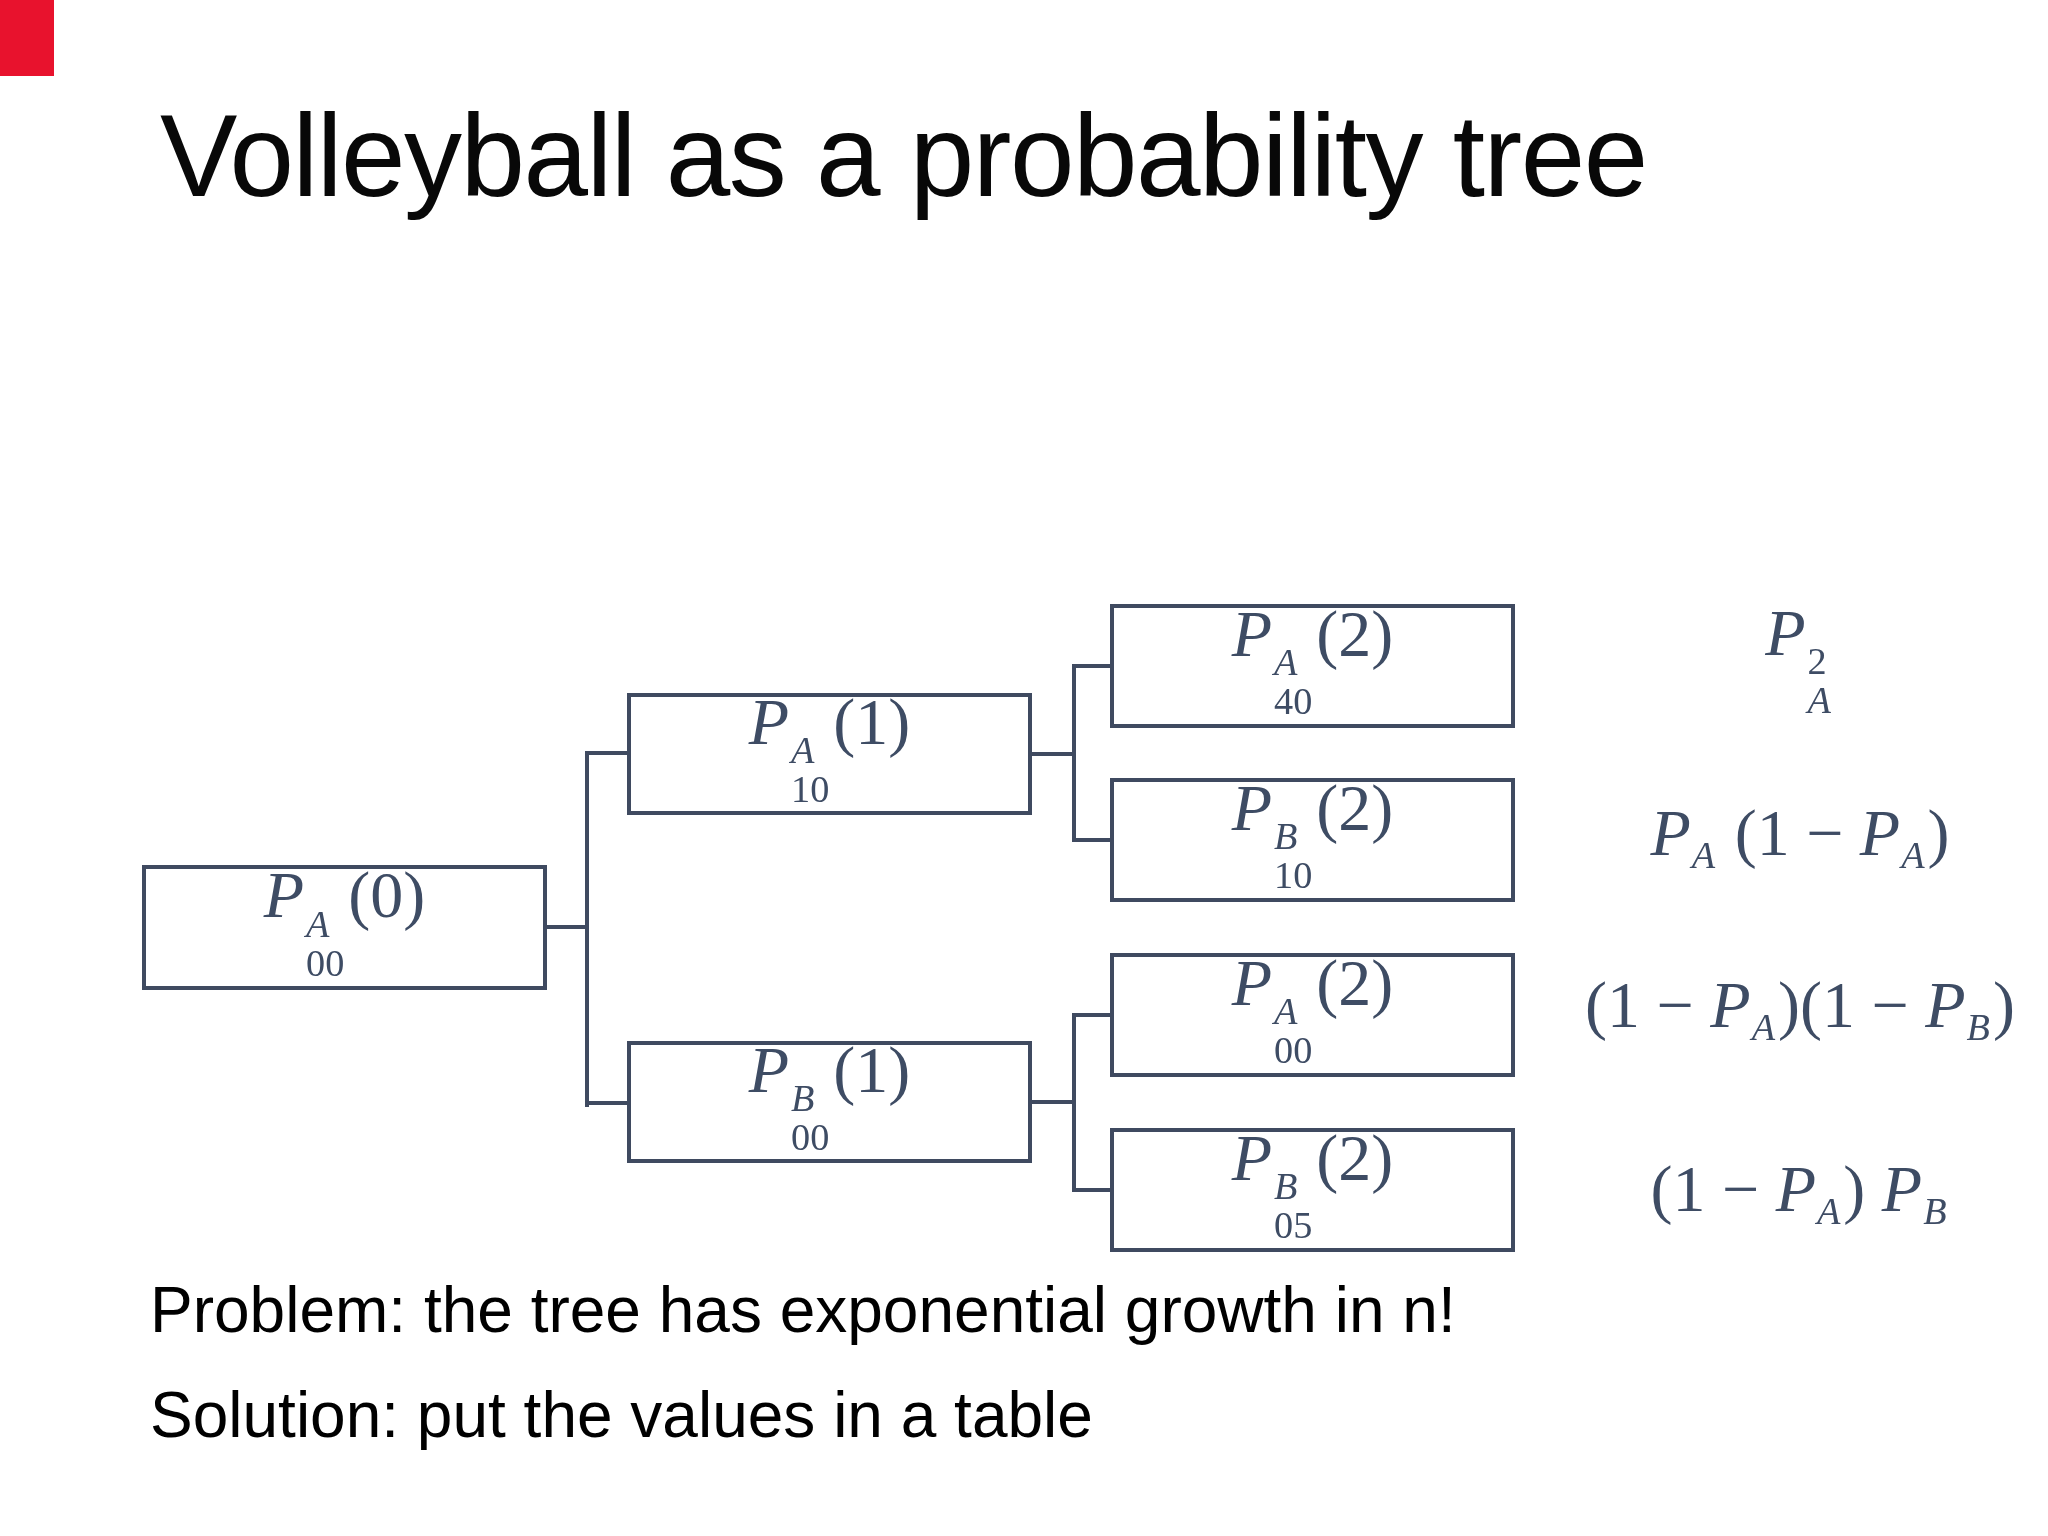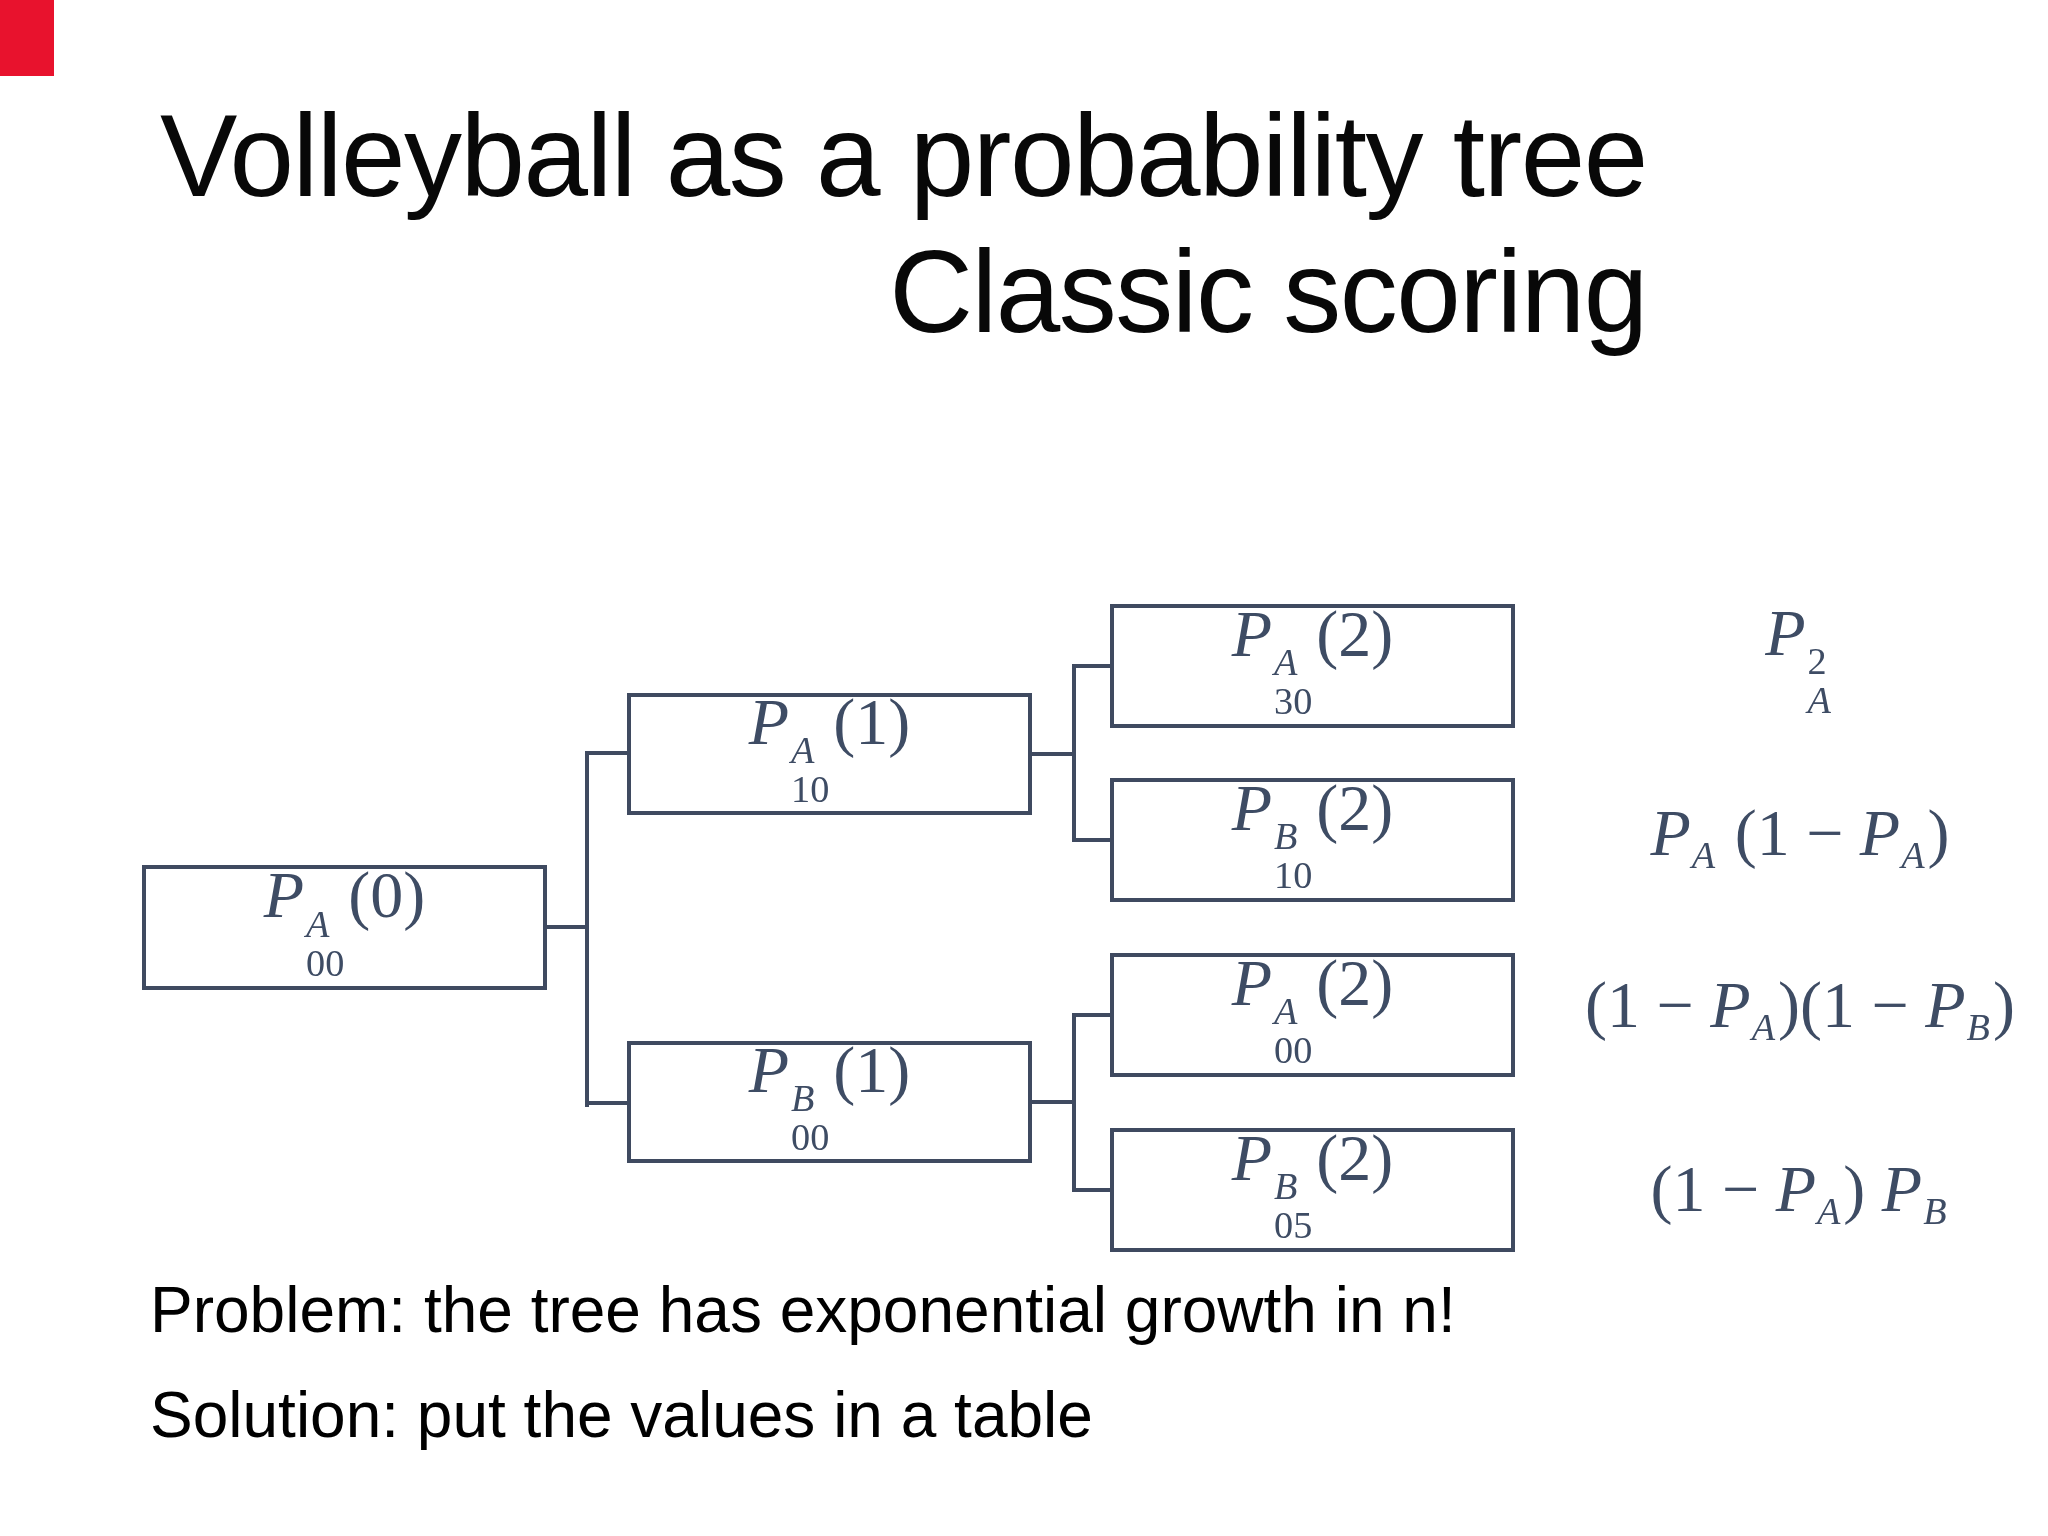--- a/index.html
+++ b/index.html
@@ -28,21 +28,20 @@
 </style>
 </head>
 <body>
 
 <div class="slide">
 
   <div class="corner-marker"></div>
 
   <h1 class="title">
     <span class="tl">Volleyball as a probability tree</span>
-    <span class="tl">Classic scoring</span>
   </h1>
 
 
   <div class="line" style="left:547px;top:925px;width:40px;height:4px"></div>
   <div class="line" style="left:585px;top:751px;width:4px;height:356px"></div>
   <div class="line" style="left:589px;top:751px;width:38px;height:4px"></div>
   <div class="line" style="left:589px;top:1101px;width:38px;height:4px"></div>
 
   <div class="line" style="left:1032px;top:752px;width:40px;height:4px"></div>
   <div class="line" style="left:1072px;top:664px;width:4px;height:178px"></div>
@@ -71,21 +70,21 @@
   <div class="node" style="left:627px;top:1041px;width:405px;height:122px">
     <span class="math"><span class="mi">P</span><span class="ss">
           <span class="mi">B</span>
           <span class="mn">00</span>
         </span><span class="mn">(1)</span></span>
   </div>
 
   <div class="node" style="left:1110px;top:604px;width:405px;height:124px">
     <span class="math"><span class="mi">P</span><span class="ss">
           <span class="mi">A</span>
-          <span class="mn">30</span>
+          <span class="mn">40</span>
         </span><span class="mn">(2)</span></span>
   </div>
 
   <div class="node" style="left:1110px;top:778px;width:405px;height:124px">
     <span class="math"><span class="mi">P</span><span class="ss">
           <span class="mi">B</span>
           <span class="mn">10</span>
         </span><span class="mn">(2)</span></span>
   </div>
 

